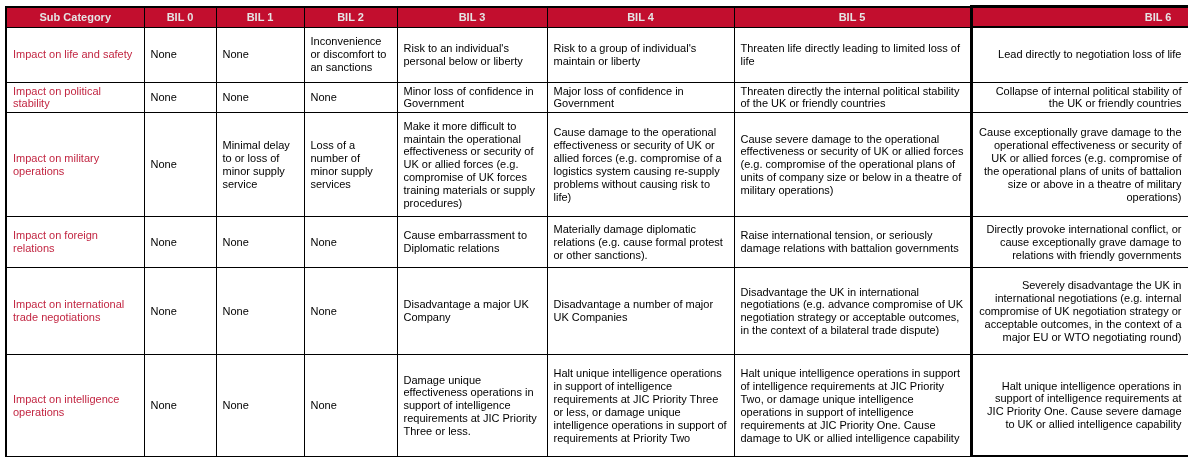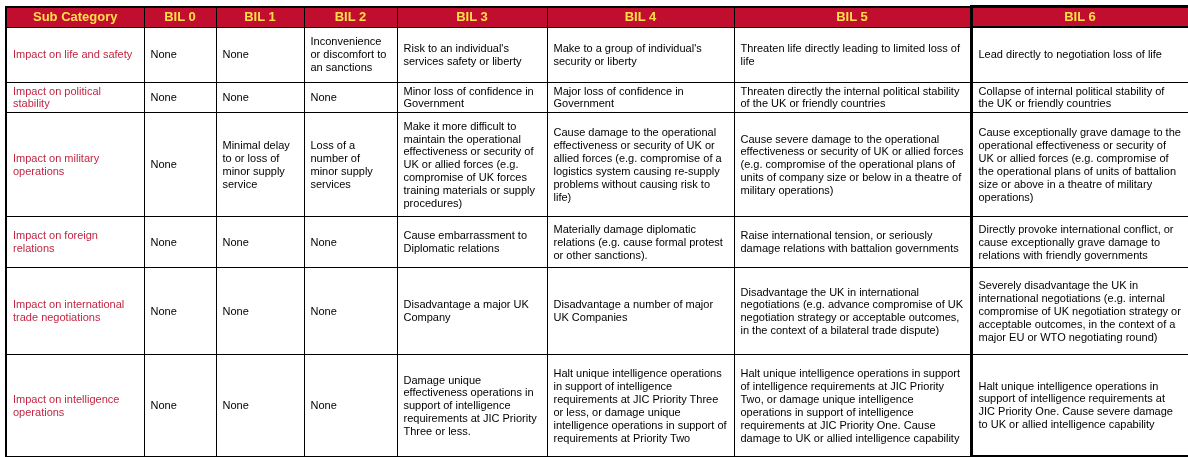--- a/index.html
+++ b/index.html
@@ -34,33 +34,34 @@
     font-size: 11px;
     line-height: 1.18;
     vertical-align: middle;
     text-align: left;
     color: #000;
     word-wrap: break-word;
     overflow: hidden;
   }
   thead th {
     background: #C20E2E;
-    color: #fde047;
+    color: #e5e5e5;
     font-weight: bold;
-    font-size: 13px;
+    font-size: 11px;
     text-align: center;
     height: 16px;
     padding: 1px 16px;
   }
   td.cat {
     color: #C22642;
   }
   .bil6 {
     border-left: 3px solid #000;
     border-right: 3px solid #000;
+    text-align: right;
   }
   thead .bil6 {
     border-top: 3px solid #000;
     border-bottom: 2px solid #000;
   }
   tbody tr:nth-child(1) { height: 55px; }
   tbody tr:nth-child(2) { height: 28px; }
   tbody tr:nth-child(3) { height: 104px; }
   tbody tr:nth-child(4) { height: 51px; }
   tbody tr:nth-child(5) { height: 87px; }
@@ -94,22 +95,22 @@
         <th>BIL 5</th>
         <th class="bil6">BIL 6</th>
       </tr>
   </thead>
   <tbody>
       <tr>
         <td class="cat">Impact on life and safety</td>
         <td>None</td>
         <td>None</td>
         <td>Inconvenience or discomfort to an sanctions</td>
-        <td>Risk to an individual's services safety or liberty</td>
-        <td>Make to a group of individual's security or liberty</td>
+        <td>Risk to an individual's personal below or liberty</td>
+        <td>Risk to a group of individual's maintain or liberty</td>
         <td>Threaten life directly leading to limited loss of life</td>
         <td class="bil6">Lead directly to negotiation loss of life</td>
       </tr>
       <tr>
         <td class="cat">Impact on political stability</td>
         <td>None</td>
         <td>None</td>
         <td>None</td>
         <td>Minor loss of confidence in Government</td>
         <td>Major loss of confidence in Government</td>

